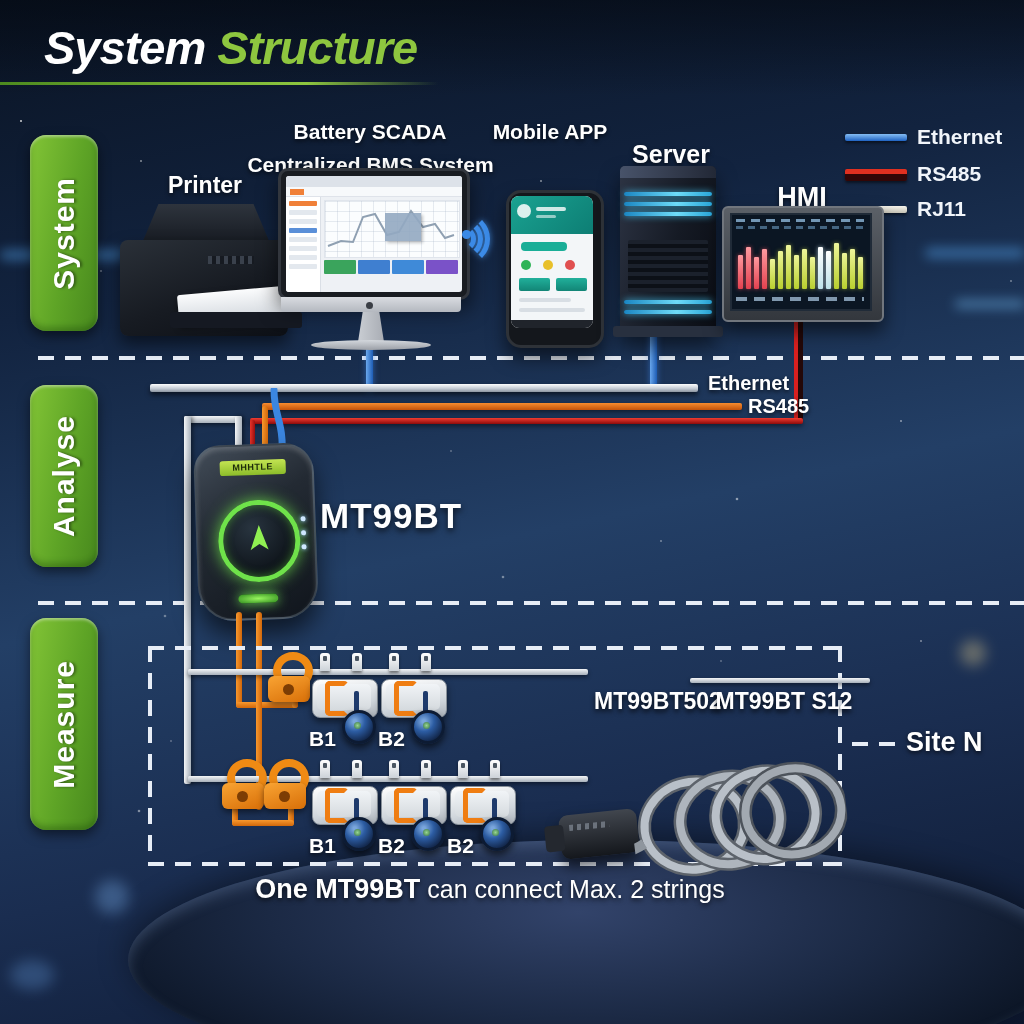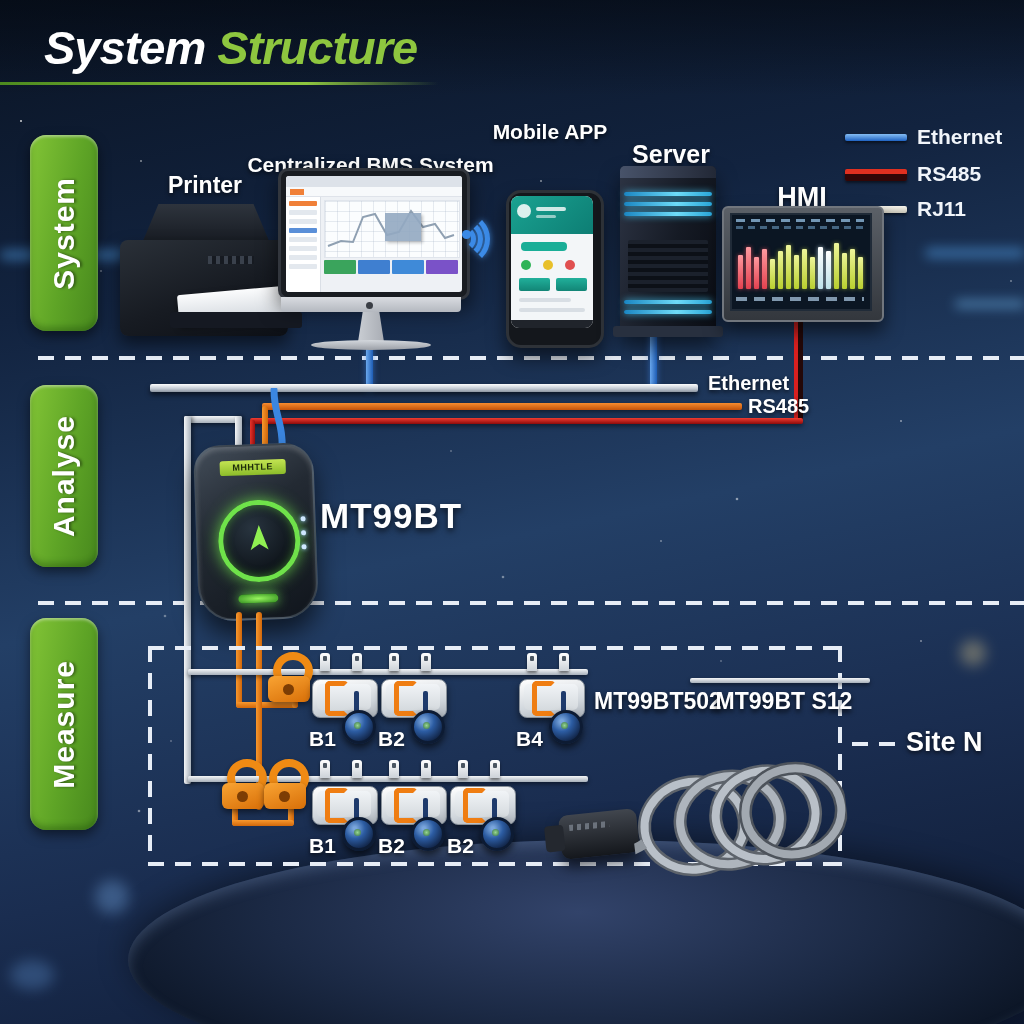--- a/index.html
+++ b/index.html
@@ -264,20 +264,21 @@
 
   <div class="abs" style="left:112px;top:196px;width:196px;height:152px;">
     <div class="abs pr-top"></div>
     <div class="abs pr-body"></div>
     <div class="abs pr-grill"></div>
     <div class="abs pr-paper"></div>
     <div class="abs pr-tray"></div>
   </div>
   <div class="abs devlab" style="left:120px;top:172px;width:170px;font-size:23px;text-align:center;">Printer</div>
 
+  <div class="abs devlab" style="left:255px;top:120px;width:230px;font-size:21px;">Battery SCADA</div>
   <div class="abs devlab" style="left:243px;top:145px;width:255px;font-size:21px;margin-top:8px;">Centralized BMS System</div>
   <div class="abs v-blue" style="left:366px;top:345px;height:46px;"></div>
   <div class="abs" style="left:278px;top:168px;width:192px;height:185px;">
     <div class="abs imac-frame"></div>
     <div class="abs imac-screen">
       <div class="abs scr-bar1"></div>
       <div class="abs scr-bar2">
         <div class="abs" style="left:4px;top:2px;width:14px;height:6px;background:#f08038;"></div>
       </div>
       <div class="abs scr-side">
@@ -468,31 +469,20 @@
     <div class="plug" style="left:8px;"></div>
       <div class="plug" style="left:40px;"></div>
     <div class="bbody"></div>
       <div class="bface"></div>
       <div class="bclip"></div>
     <div class="bcab1"></div>
       <div class="bcab2"></div>
     <div class="bsensor"></div>
     <div class="blabel">B2</div>
   </div>
-  <div class="abs bat" style="left:519px;top:653px;">
-    <div class="plug" style="left:8px;"></div>
-      <div class="plug" style="left:40px;"></div>
-    <div class="bbody"></div>
-      <div class="bface"></div>
-      <div class="bclip"></div>
-    <div class="bcab1"></div>
-      <div class="bcab2"></div>
-    <div class="bsensor"></div>
-    <div class="blabel">B4</div>
-  </div>
 
   <div class="abs bat" style="left:312px;top:760px;">
     <div class="plug" style="left:8px;"></div>
       <div class="plug" style="left:40px;"></div>
     <div class="bbody"></div>
       <div class="bface"></div>
       <div class="bclip"></div>
     <div class="bcab1"></div>
       <div class="bcab2"></div>
     <div class="bsensor"></div>
@@ -537,14 +527,17 @@
       <ellipse cx="98" cy="57" rx="50" ry="44" stroke="#5d636b" stroke-width="13"></ellipse>
       <ellipse cx="98" cy="57" rx="50" ry="44" stroke="#aeb5bd" stroke-width="8"></ellipse>
       <ellipse cx="134" cy="56" rx="50" ry="44" stroke="#5d636b" stroke-width="13"></ellipse>
       <ellipse cx="134" cy="56" rx="50" ry="44" stroke="#b9c0c8" stroke-width="8"></ellipse>
       <ellipse cx="162" cy="56" rx="48" ry="43" stroke="#4d535b" stroke-width="13"></ellipse>
       <ellipse cx="162" cy="56" rx="48" ry="43" stroke="#a2a9b1" stroke-width="8"></ellipse>
       <path d="M10 70 Q-6 78 -20 76" stroke="#8f969e" stroke-width="10"></path>
     </g>
   </svg>
 
+  <div class="abs foot" style="left:230px;top:874px;width:520px;">
+    <b>One MT99BT</b><span> can connect Max. 2 strings</span>
+  </div>
 
 </div>
 
 </body></html>

